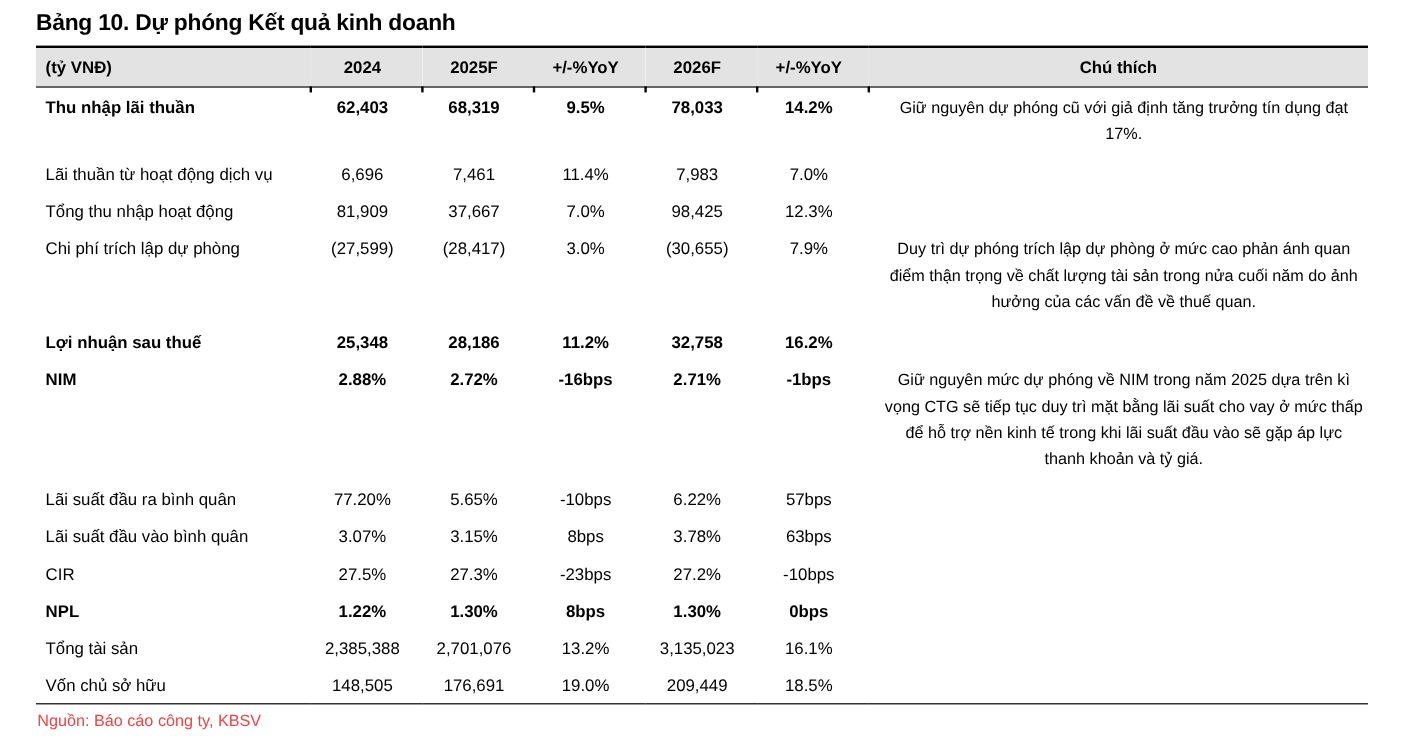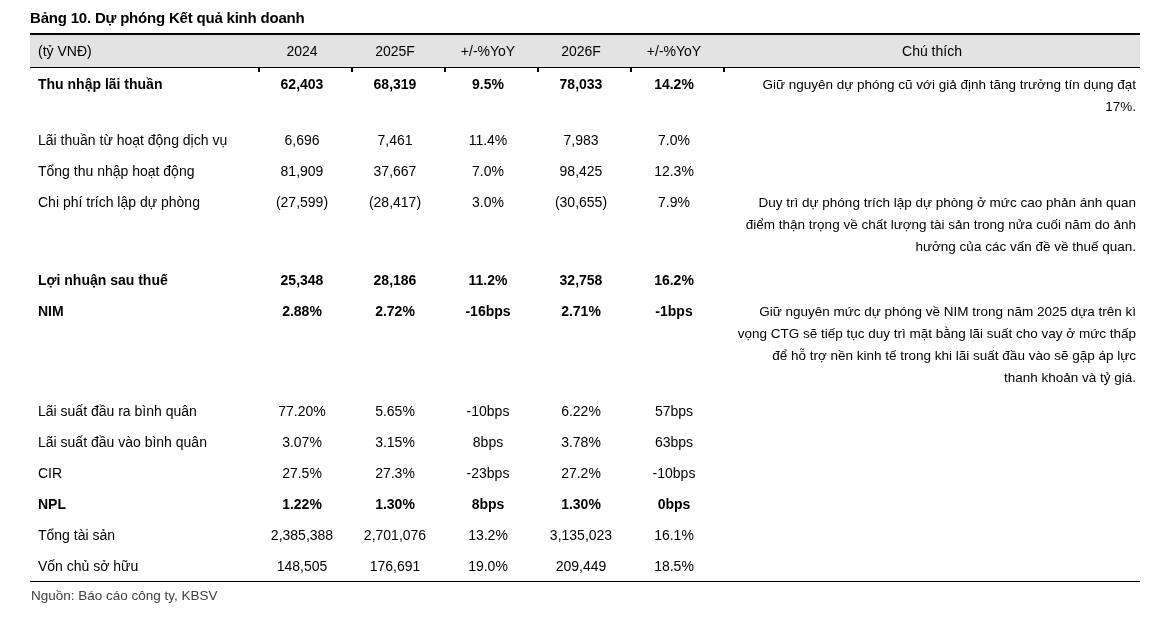--- a/index.html
+++ b/index.html
@@ -6,36 +6,36 @@
   html,body { background:#ffffff; }
   body {
     width:1172px; height:622px; overflow:hidden;
     font-family:"Liberation Sans", "DejaVu Sans", sans-serif;
     color:#000000;
     -webkit-font-smoothing:antialiased;
   }
   .page { padding:9px 32px 0 30px; }
 
   .title {
-    font-size:15px; font-weight:700; letter-spacing:-0.2px;
+    font-size:19px; font-weight:700; letter-spacing:-0.2px;
     margin:0 0 7px 0; color:#000;
   }
 
   table.fin-table {
     width:1110px; table-layout:fixed; border-collapse:collapse;
     border-top:2.2px solid #000;
     border-bottom:1.6px solid #000;
   }
   col.c-label { width:229px; }
   col.c-num   { width:93px; }
   col.c-note  { width:416px; }
 
   thead th {
     background:#e3e3e3;
-    font-size:14px; font-weight:400; line-height:17px;
+    font-size:14px; font-weight:700; line-height:17px;
     padding:8px 0 7px 0;
     border-bottom:1.5px solid #000;
     position:relative;
   }
   thead th.h-label { text-align:left; padding-left:8px; }
   thead th.h-num   { text-align:center; padding-right:7px; }
   thead th.h-note  { text-align:center; }
   
   thead th:not(:first-child)::after {
     content:""; position:absolute; left:-1px; bottom:-5px;
@@ -43,29 +43,29 @@
   }
 
   tbody td {
     vertical-align:top;
     font-size:14px; line-height:17px;
     padding-top:8px; padding-bottom:6px;
   }
   tbody td.c-label { text-align:left; padding-left:8px; }
   tbody td.c-num   { text-align:center; padding-right:7px; }
   tbody td.c-note  {
-    text-align:right; padding-left:13px; padding-right:4px;
+    text-align:center; padding-left:13px; padding-right:4px;
     font-size:13.5px; line-height:22px; padding-top:6px;
     font-weight:400;
   }
   tbody tr.bold td.c-label, tbody tr.bold td.c-num { font-weight:700;margin-left:25px; }
 
   .source {
     margin-top:6px; padding-left:1px;
-    font-size:13.5px; color:#404040;
+    font-size:13.5px; color:#ef4444;
   }
 </style>
 </head>
 <body>
 
 <div class="page">
 
   <div class="title">Bảng 10. Dự phóng Kết quả kinh doanh</div>
 
   <table class="fin-table">

